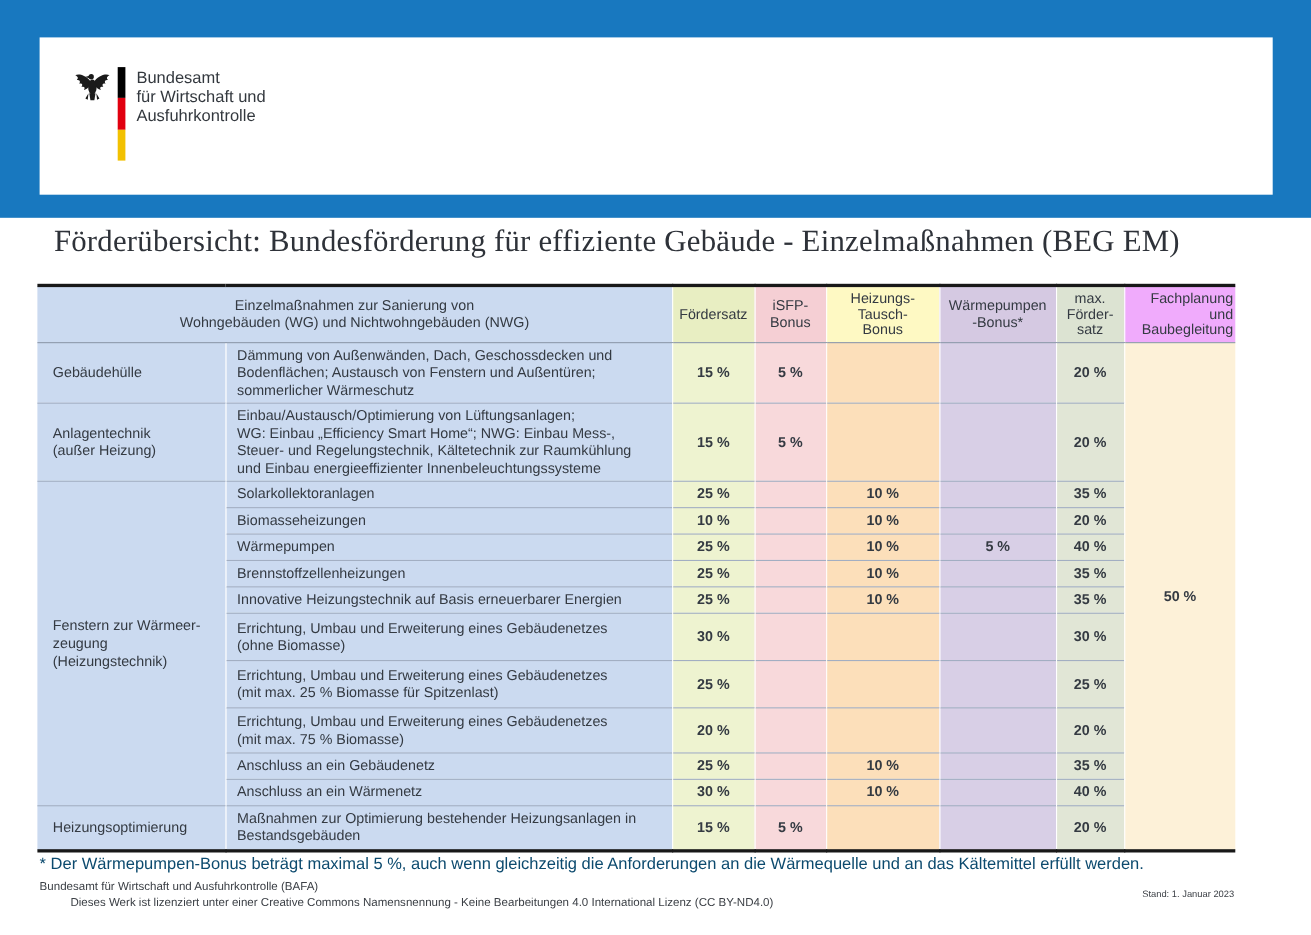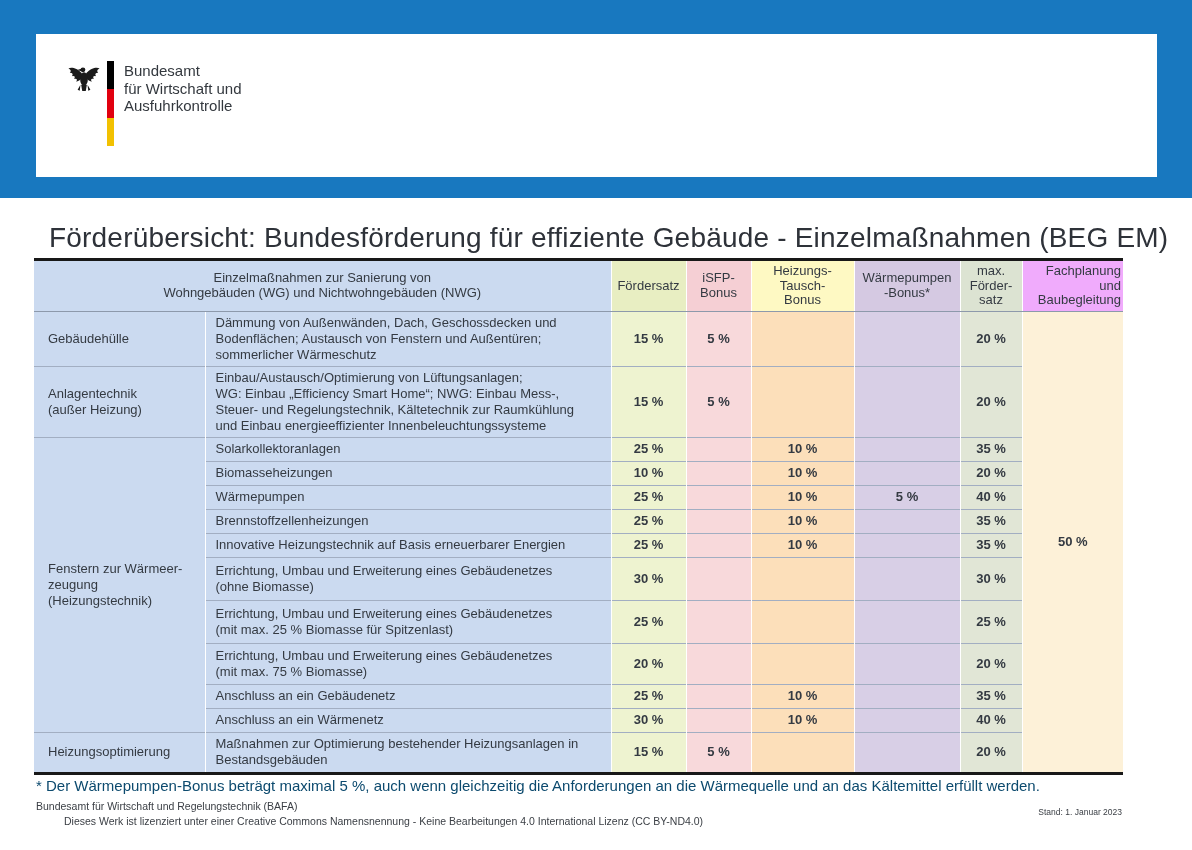--- a/index.html
+++ b/index.html
@@ -11,21 +11,21 @@
   .logo-box{position:absolute;left:36px;top:34px;width:1121px;height:143px;background:#ffffff;}
   .logo{position:absolute;left:31px;top:27px;display:flex;align-items:flex-start;}
   .eagle{width:34px;height:32px;margin-top:2px;}
   .flag{width:7px;height:85px;margin-left:6px;display:flex;flex-direction:column;}
   .flag .b{flex:1;background:#000000;}
   .flag .r{flex:1;background:#e1000f;}
   .flag .g{flex:1;background:#f2c101;}
   .agency{margin-left:10px;margin-top:1px;font-size:15px;line-height:17.5px;color:#33383e;white-space:pre-line;}
 
   
-  .title{position:absolute;left:49px;top:222px;font-family:Liberation Sans, sans-serif;
+  .title{position:absolute;left:49px;top:204px;font-family:Liberation Serif, serif;
          font-size:28px;color:#2e3239;letter-spacing:.2px;}
 
   
   .tbl-wrap{position:absolute;left:34px;top:258px;width:1185px;}
   table{border-collapse:collapse;width:1089px;table-layout:fixed;
         border-top:3px solid #181818;border-bottom:3px solid #181818;
         font-size:13px;color:#343a42;}
   th{font-weight:normal;text-align:center;vertical-align:middle;padding:3px 2px;
      line-height:14.5px;border-bottom:1px solid #8d99ab;}
   td{vertical-align:middle;line-height:16px;}
@@ -236,17 +236,17 @@
           <td class="b-isf val vsep">5 %</td>
           <td class="b-hei val vsep"></td>
           <td class="b-wae val vsep"></td>
           <td class="b-max val vsep">20 %</td>
         </tr>
       </tbody>
     </table>
   </div>
 
   <div class="footnote">* Der Wärmepumpen-Bonus beträgt maximal 5 %, auch wenn gleichzeitig die Anforderungen an die Wärmequelle und an das Kältemittel erfüllt werden.</div>
-  <div class="foot1">Bundesamt für Wirtschaft und Regelungstechnik (BAFA)</div>
+  <div class="foot1">Bundesamt für Wirtschaft und Ausfuhrkontrolle (BAFA)</div>
   <div class="foot2">Dieses Werk ist lizenziert unter einer Creative Commons Namensnennung - Keine Bearbeitungen 4.0 International Lizenz (CC BY-ND4.0)</div>
   <div class="stand">Stand: 1. Januar 2023</div>
 
 </div>
 
 </body></html>

